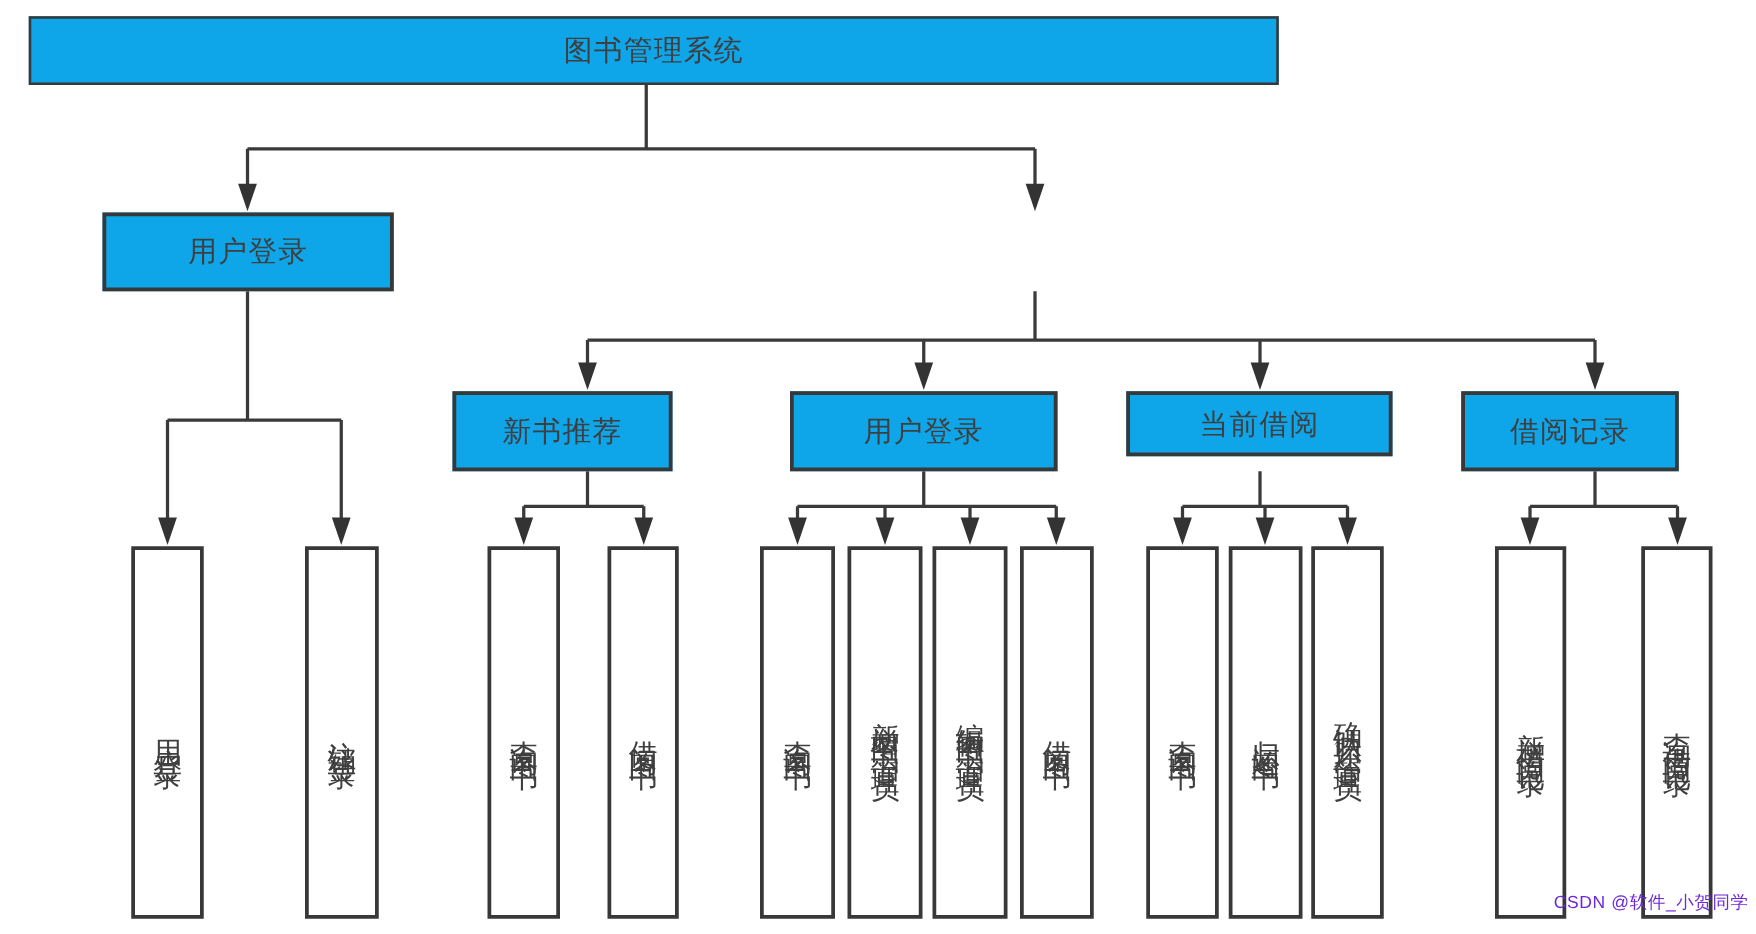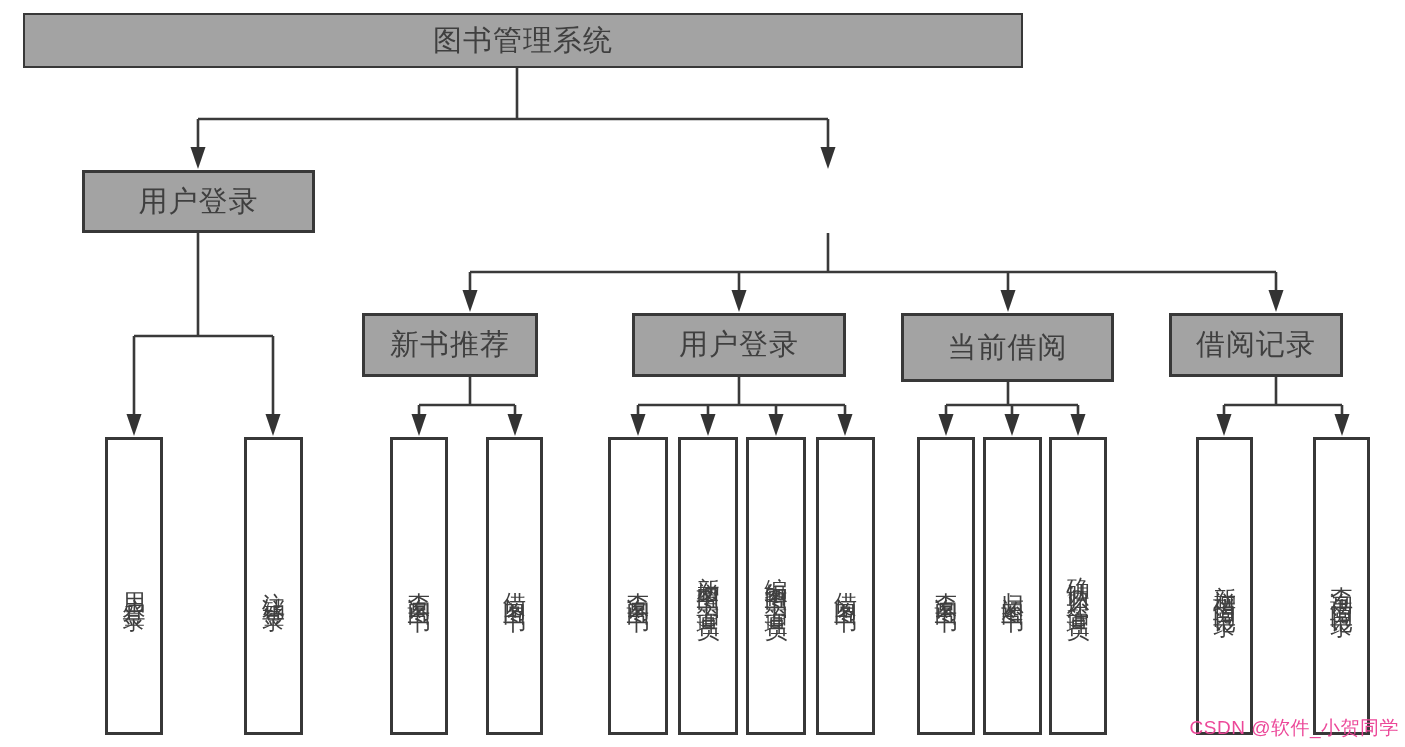--- a/index.html
+++ b/index.html
@@ -4,34 +4,34 @@
 <style>
   html,body{margin:0;padding:0;background:#ffffff;}
   .canvas{
     position:relative;width:1405px;height:747px;background:#ffffff;overflow:hidden;
     font-family:"Liberation Sans","DejaVu Sans",sans-serif;color:#3f3f3f;
   }
   .wires{position:absolute;left:0;top:0;width:1405px;height:747px;}
   .wires path{stroke:#3a3a3a;stroke-width:2.6;fill:none;}
   .wires polygon{fill:#333333;stroke:none;}
   .hbox{
-    position:absolute;box-sizing:border-box;background:#a3a3a3;
+    position:absolute;box-sizing:border-box;background:#0ea5e9;
     border:3px solid #383838;display:flex;align-items:center;justify-content:center;
-    font-size:29px;letter-spacing:1px;white-space:nowrap;
+    font-size:23px;letter-spacing:1px;white-space:nowrap;
   }
   .hbox.thin{border-width:2.5px;}
   .vbox{
     position:absolute;box-sizing:border-box;background:#ffffff;
     border:3px solid #383838;top:437px;height:298px;
     display:flex;align-items:center;justify-content:center;
     writing-mode:vertical-rl;text-orientation:mixed;
     font-size:23px;letter-spacing:6px;line-height:1;
   }
   .watermark{
-    position:absolute;right:6px;bottom:6px;font-size:19px;color:#ec4899;
+    position:absolute;right:6px;bottom:16px;font-size:14px;color:#6d28d9;
     letter-spacing:0.5px;white-space:nowrap;
   }
 </style>
 </head>
 <body>
 
 <div class="canvas">
 
   <svg class="wires" viewBox="0 0 1405 747" xmlns="http://www.w3.org/2000/svg">
 
@@ -90,21 +90,21 @@
   <div class="hbox" style="left:82px;top:170px;width:233px;height:63px;">
     <span>用户登录</span>
   </div>
 
   <div class="hbox" style="left:362px;top:313px;width:176px;height:64px;">
     <span>新书推荐</span>
   </div>
   <div class="hbox" style="left:632px;top:313px;width:214px;height:64px;">
     <span>用户登录</span>
   </div>
-  <div class="hbox" style="left:901px;top:313px;width:213px;height:69px;">
+  <div class="hbox" style="left:901px;top:313px;width:213px;height:52px;">
     <span>当前借阅</span>
   </div>
   <div class="hbox" style="left:1169px;top:313px;width:174px;height:64px;">
     <span>借阅记录</span>
   </div>
 
   <div class="vbox" style="left:105px;width:58px;">
     <span>用户登录</span>
   </div>
   <div class="vbox" style="left:244px;width:59px;">

